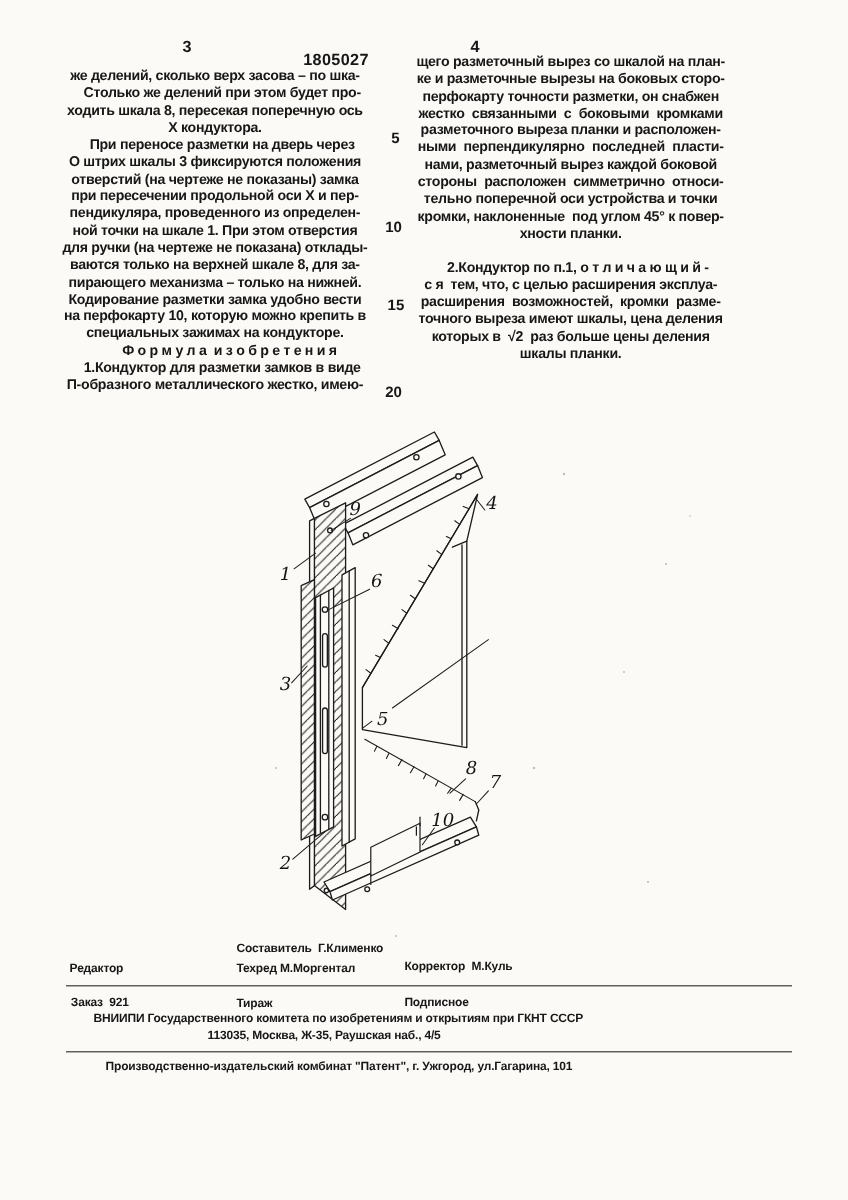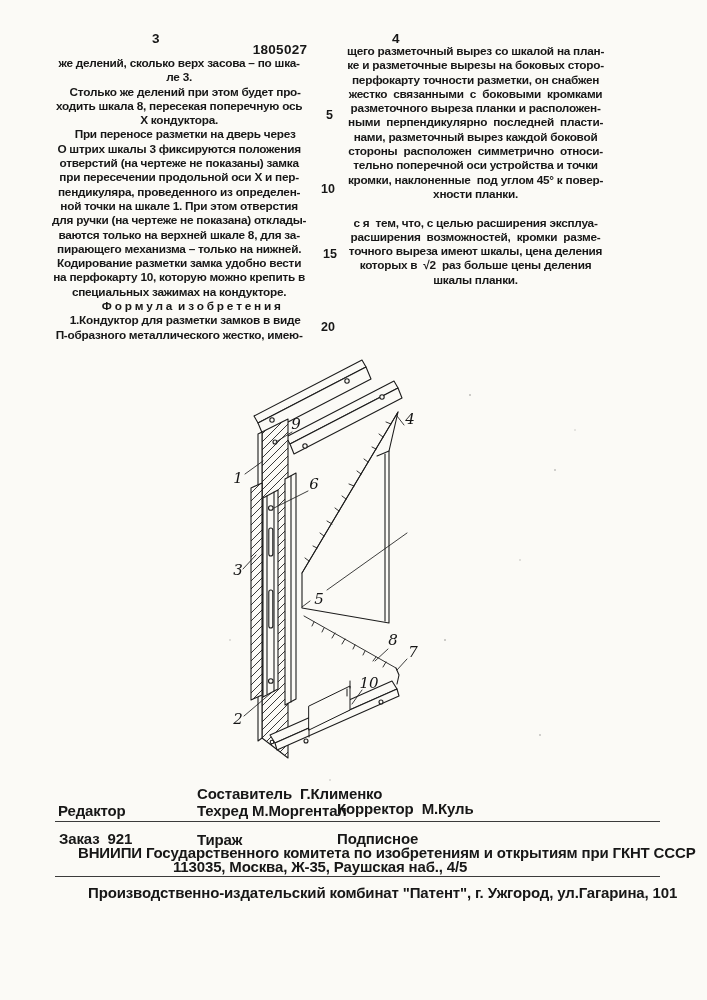--- a/index.html
+++ b/index.html
@@ -9,39 +9,38 @@
     font-family:"Liberation Sans",sans-serif;
   }
   .hdr{position:absolute;font-weight:700;font-size:13.5px;letter-spacing:.3px;}
   .col{position:absolute;}
   .tline{
     white-space:pre;font-weight:700;font-size:11.8px;line-height:14.3px;
     letter-spacing:-0.25px;
     text-align:center;
   }
   .gnum{position:absolute;font-weight:700;font-size:12.5px;}
-  .ft{position:absolute;font-weight:700;font-size:15px;letter-spacing:-0.15px;white-space:pre;}
+  .ft{position:absolute;font-weight:700;font-size:10px;letter-spacing:-0.15px;white-space:pre;}
   .rule{position:absolute;height:1.3px;background:#3b3b3b;}
   svg text.flabel{
     font-family:"DejaVu Serif",serif;font-style:italic;font-size:15px;
     fill:#141414;text-anchor:middle;
   }
 </style>
 </head>
 <body>
 
 <div class="page">
 
   <div class="hdr" style="left:152px;top:31px">3</div>
   <div class="hdr" style="left:240px;top:42px;width:80px;text-align:center">1805027</div>
   <div class="hdr" style="left:392px;top:31px">4</div>
 
   <div class="col" style="left:52px;top:56px">
       <div class="tline">же делений, сколько верх засова – по шка-</div>
-      <div class="tline">ле 3.</div>
       <div class="tline">    Столько же делений при этом будет про-</div>
       <div class="tline">ходить шкала 8, пересекая поперечную ось</div>
       <div class="tline">Х кондуктора.</div>
       <div class="tline">    При переносе разметки на дверь через</div>
       <div class="tline">О штрих шкалы 3 фиксируются положения</div>
       <div class="tline">отверстий (на чертеже не показаны) замка</div>
       <div class="tline">при пересечении продольной оси Х и пер-</div>
       <div class="tline">пендикуляра, проведенного из определен-</div>
       <div class="tline">ной точки на шкале 1. При этом отверстия</div>
       <div class="tline">для ручки (на чертеже не показана) отклады-</div>
@@ -60,20 +59,21 @@
       <div class="tline">перфокарту точности разметки, он снабжен</div>
       <div class="tline">жестко  связанными  с  боковыми  кромками</div>
       <div class="tline">разметочного выреза планки и расположен-</div>
       <div class="tline">ными  перпендикулярно  последней  пласти-</div>
       <div class="tline">нами, разметочный вырез каждой боковой</div>
       <div class="tline">стороны  расположен  симметрично  относи-</div>
       <div class="tline">тельно поперечной оси устройства и точки</div>
       <div class="tline">кромки, наклоненные  под углом 45° к повер-</div>
       <div class="tline">хности планки.</div>
       <div class="tline">&nbsp;</div>
+      <div class="tline">    2.Кондуктор по п.1, о т л и ч а ю щ и й -</div>
       <div class="tline">с я  тем, что, с целью расширения эксплуа-</div>
       <div class="tline">расширения  возможностей,  кромки  разме-</div>
       <div class="tline">точного выреза имеют шкалы, цена деления</div>
       <div class="tline">которых в  √2  раз больше цены деления</div>
       <div class="tline">шкалы планки.</div>
     </div>
 
   <div class="gnum" style="left:326px;top:108px">5</div>
   <div class="gnum" style="left:321px;top:182px">10</div>
   <div class="gnum" style="left:323px;top:247px">15</div>

